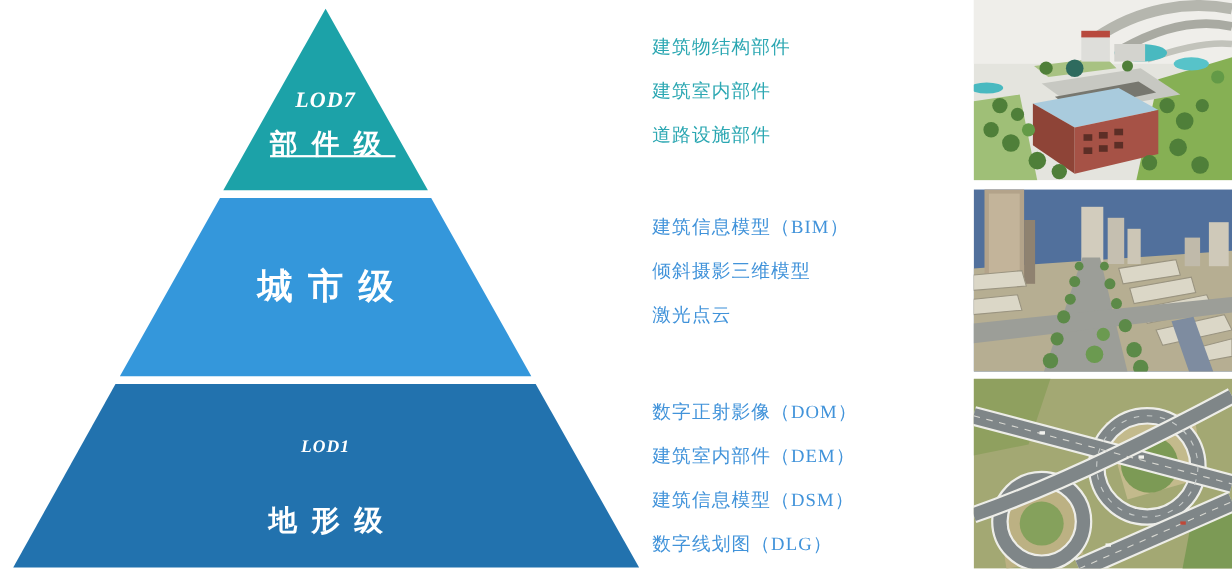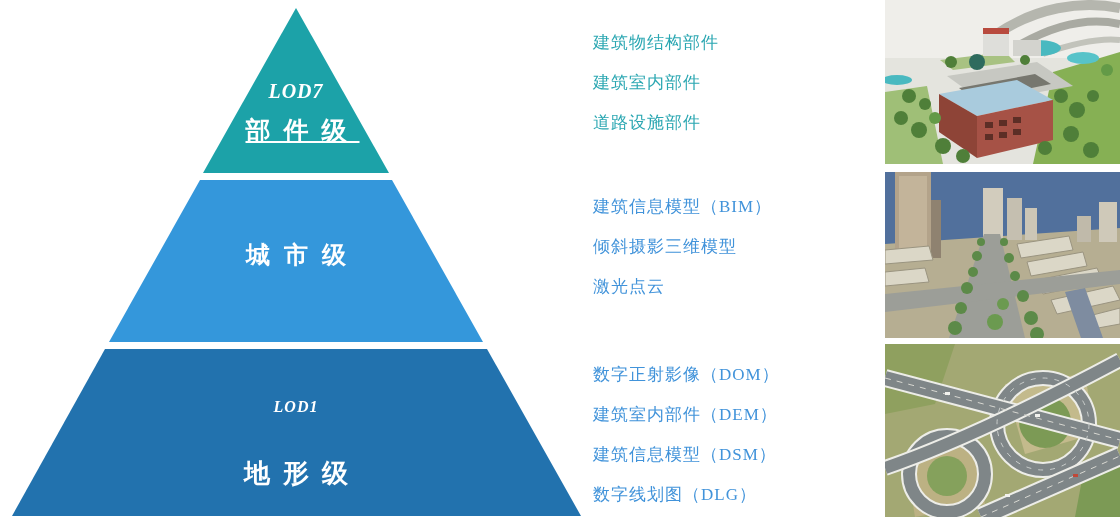--- a/index.html
+++ b/index.html
@@ -11,21 +11,21 @@
 
   
   .pyramid-svg { position:absolute; left:0; top:0; width:600px; height:517px; }
 
   .pyr-label { position:absolute; left:96px; width:400px; text-align:center;
                color:#ffffff; white-space:nowrap; }
   .lod-code  { font-weight:700; letter-spacing:1px;font-style:italic; }
   .lod7      { top:80px;  font-size:20px; }
   .lod1      { top:398px; font-size:16px; }
   .name-top  { top:114px; font-size:25px; letter-spacing:13px; text-indent:13px; font-weight:700;text-decoration:underline; }
-  .name-mid  { top:239px; font-size:24px; letter-spacing:14px; text-indent:14px; font-weight:700; }
+  .name-mid  { top:239px; font-size:32px; letter-spacing:14px; text-indent:14px; font-weight:700; }
   .name-bot  { top:430px; font-size:26px; letter-spacing:13px; text-indent:13px; font-weight:700;margin-top:26px; }
 
   
   .item-block { position:absolute; left:593px; font-size:17px; line-height:40px;
                 white-space:nowrap; letter-spacing:1px; }
   .block-1 { top:23px;  }
   .block-2 { top:187px; }
   .block-3 { top:355px; }
 
   

